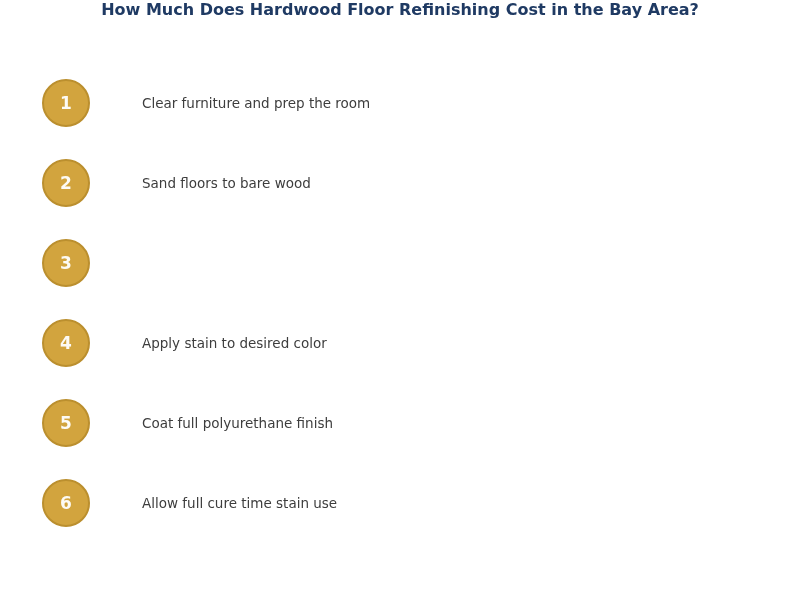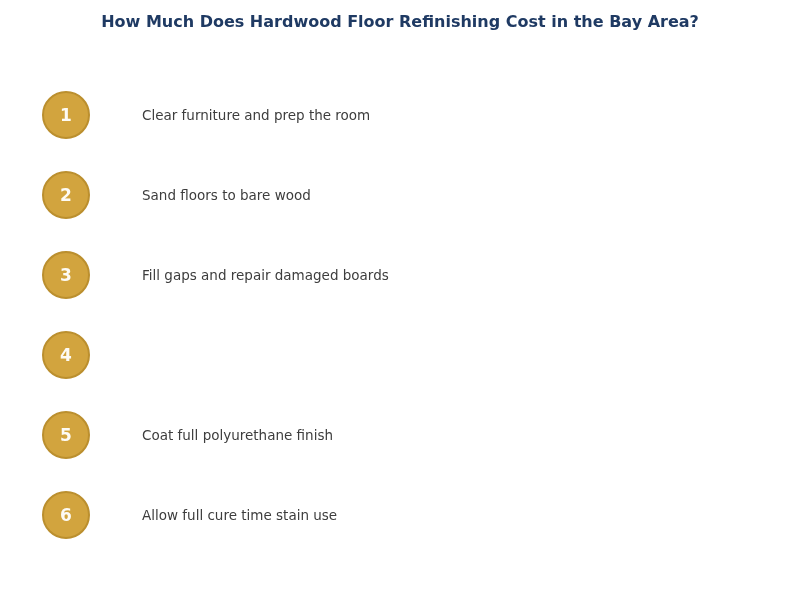--- a/index.html
+++ b/index.html
@@ -9,21 +9,20 @@
     font-family: "DejaVu Sans", "Liberation Sans", sans-serif;
   }
   .page {
     position: relative;
     width: 800px;
     height: 600px;
     background: #ffffff;
     overflow: hidden;
   }
   .page-title {
-    padding-top: 12px;
     text-align: center;
     font-size: 16px;
     font-weight: bold;
     color: #1f3a63;
     line-height: 20px;
   }
   .steps-list {
     margin-top: 43px;
     padding-left: 42px;
   }
@@ -64,24 +63,24 @@
   <div class="step-row">
       <div class="step-badge">1</div>
       <div class="step-label">Clear furniture and prep the room</div>
     </div>
       <div class="step-row">
       <div class="step-badge">2</div>
       <div class="step-label">Sand floors to bare wood</div>
     </div>
       <div class="step-row">
       <div class="step-badge">3</div>
-      <div class="step-label">Fill gaps and repair damaged boards</div>
     </div>
       <div class="step-row">
       <div class="step-badge">4</div>
+      <div class="step-label">Apply stain to desired color</div>
     </div>
       <div class="step-row">
       <div class="step-badge">5</div>
       <div class="step-label">Coat full polyurethane finish</div>
     </div>
       <div class="step-row">
       <div class="step-badge">6</div>
       <div class="step-label">Allow full cure time stain use</div>
     </div>
     </div>

